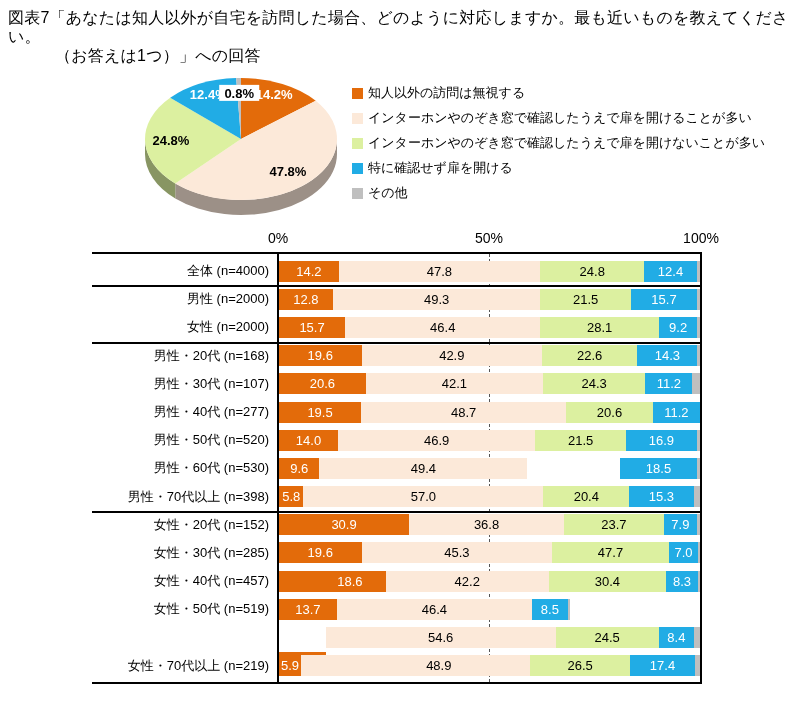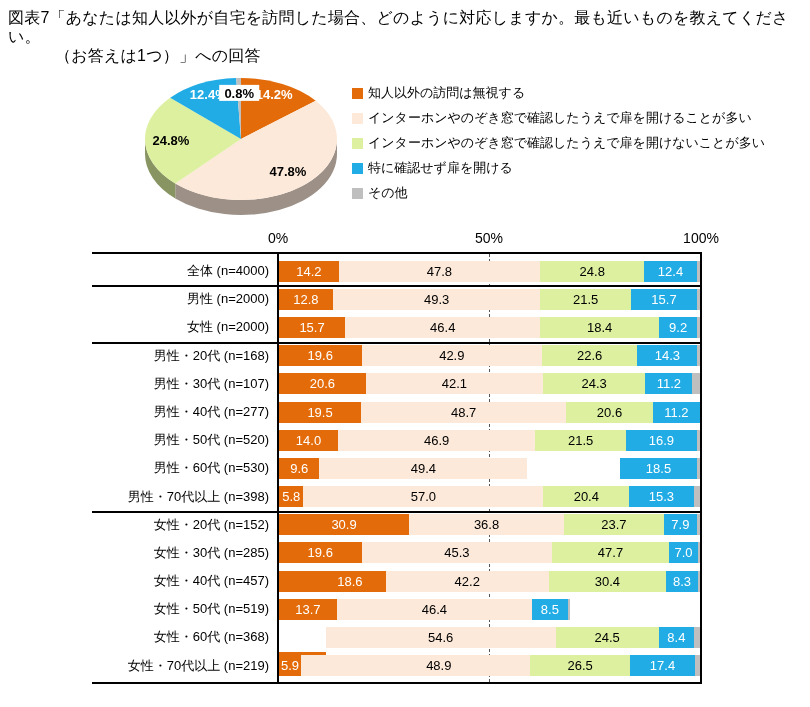--- a/index.html
+++ b/index.html
@@ -111,21 +111,21 @@
             <div class="seg" style="width: 21.5%; background: rgb(220, 240, 160); color: rgb(0, 0, 0);">21.5</div>
             <div class="seg" style="width: 15.7%; background: rgb(33, 172, 229); color: rgb(255, 255, 255);">15.7</div>
             <div class="seg" style="width: 0.7%; background: rgb(191, 191, 191);"></div>
           </div>
         </div>
         <div class="brow sep">
           <div class="cat">女性 (n=2000)</div>
           <div class="stack">
             <div class="seg" style="width: 15.7%; background: rgb(227, 107, 10); color: rgb(255, 255, 255);">15.7</div>
             <div class="seg" style="width: 46.4%; background: rgb(252, 233, 217); color: rgb(0, 0, 0);">46.4</div>
-            <div class="seg" style="width: 28.1%; background: rgb(220, 240, 160); color: rgb(0, 0, 0);">18.4</div>
+            <div class="seg" style="width: 28.1%; background: rgb(220, 240, 160); color: rgb(0, 0, 0);">28.1</div>
             <div class="seg" style="width: 9.2%; background: rgb(33, 172, 229); color: rgb(255, 255, 255);">9.2</div>
             <div class="seg" style="width: 0.6%; background: rgb(191, 191, 191);"></div>
           </div>
         </div>
         <div class="brow">
           <div class="cat">男性・20代 (n=168)</div>
           <div class="stack">
             <div class="seg" style="width: 19.6%; background: rgb(227, 107, 10); color: rgb(255, 255, 255);">19.6</div>
             <div class="seg" style="width: 42.9%; background: rgb(252, 233, 217); color: rgb(0, 0, 0);">42.9</div>
             <div class="seg" style="width: 22.6%; background: rgb(220, 240, 160); color: rgb(0, 0, 0);">22.6</div>
@@ -215,21 +215,20 @@
         <div class="brow">
           <div class="cat">女性・50代 (n=519)</div>
           <div class="stack">
             <div class="seg" style="width: 13.7%; background: rgb(227, 107, 10); color: rgb(255, 255, 255);">13.7</div>
             <div class="seg" style="width: 46.4%; background: rgb(252, 233, 217); color: rgb(0, 0, 0);">46.4</div>
             <div class="seg" style="width: 8.5%; background: rgb(33, 172, 229); color: rgb(255, 255, 255);">8.5</div>
             <div class="seg" style="width: 0.6%; background: rgb(191, 191, 191);"></div>
           </div>
         </div>
         <div class="brow">
-          <div class="cat">女性・60代 (n=368)</div>
           <div class="stack">
             <div class="seg" style="width: 11.1%; background: rgb(227, 107, 10); color: rgb(255, 255, 255); margin-top: 25px;">11.1</div>
             <div class="seg" style="width: 54.6%; background: rgb(252, 233, 217); color: rgb(0, 0, 0);">54.6</div>
             <div class="seg" style="width: 24.5%; background: rgb(220, 240, 160); color: rgb(0, 0, 0);">24.5</div>
             <div class="seg" style="width: 8.4%; background: rgb(33, 172, 229); color: rgb(255, 255, 255);">8.4</div>
             <div class="seg" style="width: 1.4%; background: rgb(191, 191, 191);"></div>
           </div>
         </div>
         <div class="brow">
           <div class="cat">女性・70代以上 (n=219)</div>

